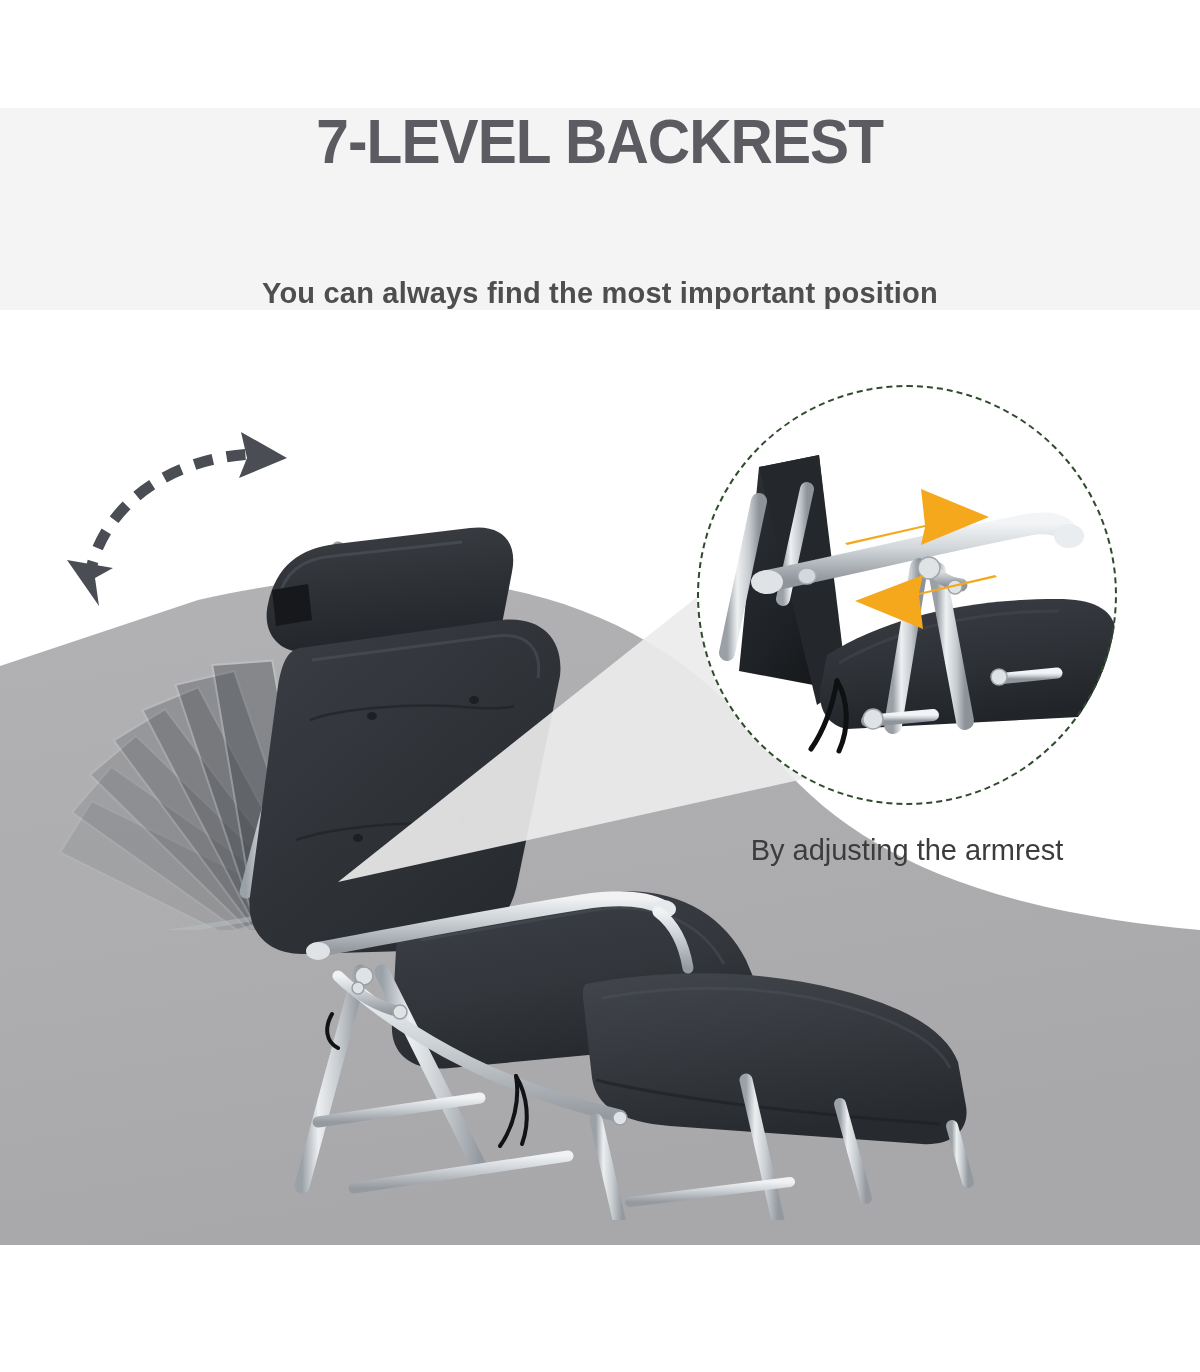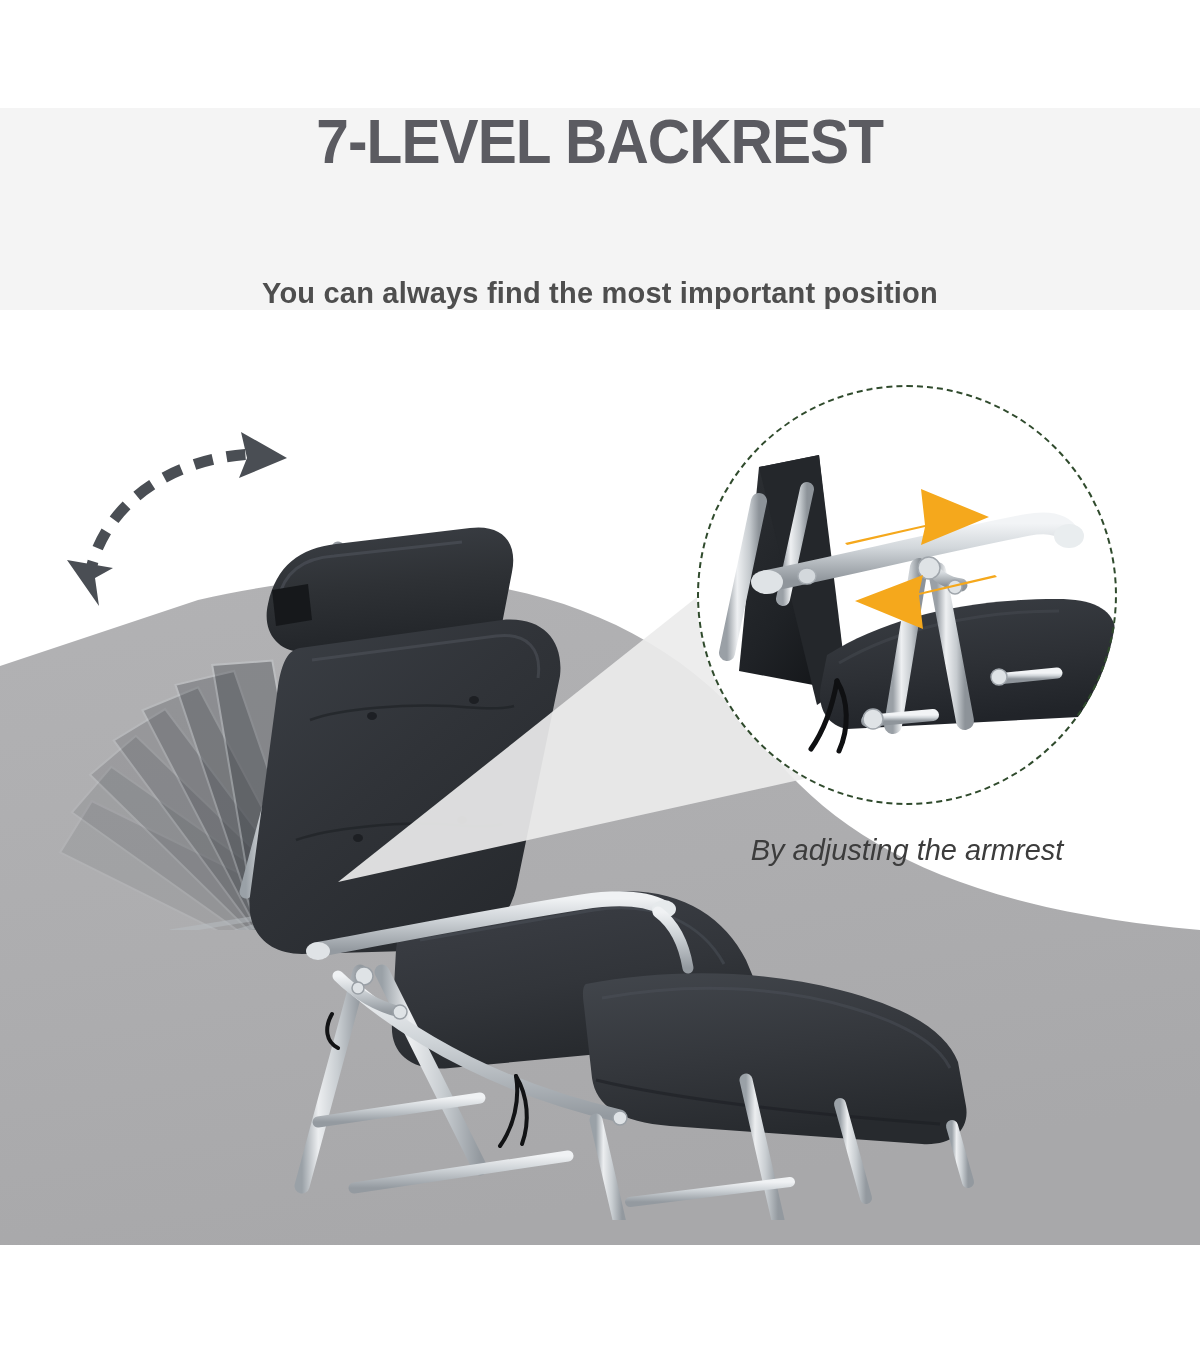--- a/index.html
+++ b/index.html
@@ -75,21 +75,21 @@
     border-radius:50%;
     border:2px dashed #2f4a2c;
     pointer-events:none;
   }
   #magnifier-svg{ position:absolute; left:0; top:0; }
 
   
   #inset-caption{
     position:absolute; left:697px; top:524px; width:420px;
     text-align:center;
-    font-size:29px; color:#3c3c3c; white-space:nowrap;font-style:italic;
+    font-size:29px; color:#3c3c3c; white-space:nowrap;
   }
 </style>
 </head>
 <body>
 
 <div id="header-band">
   <div id="page-title">7-LEVEL BACKREST</div>
   <div id="page-subtitle">You can always find the most important position</div>
 </div>
 

